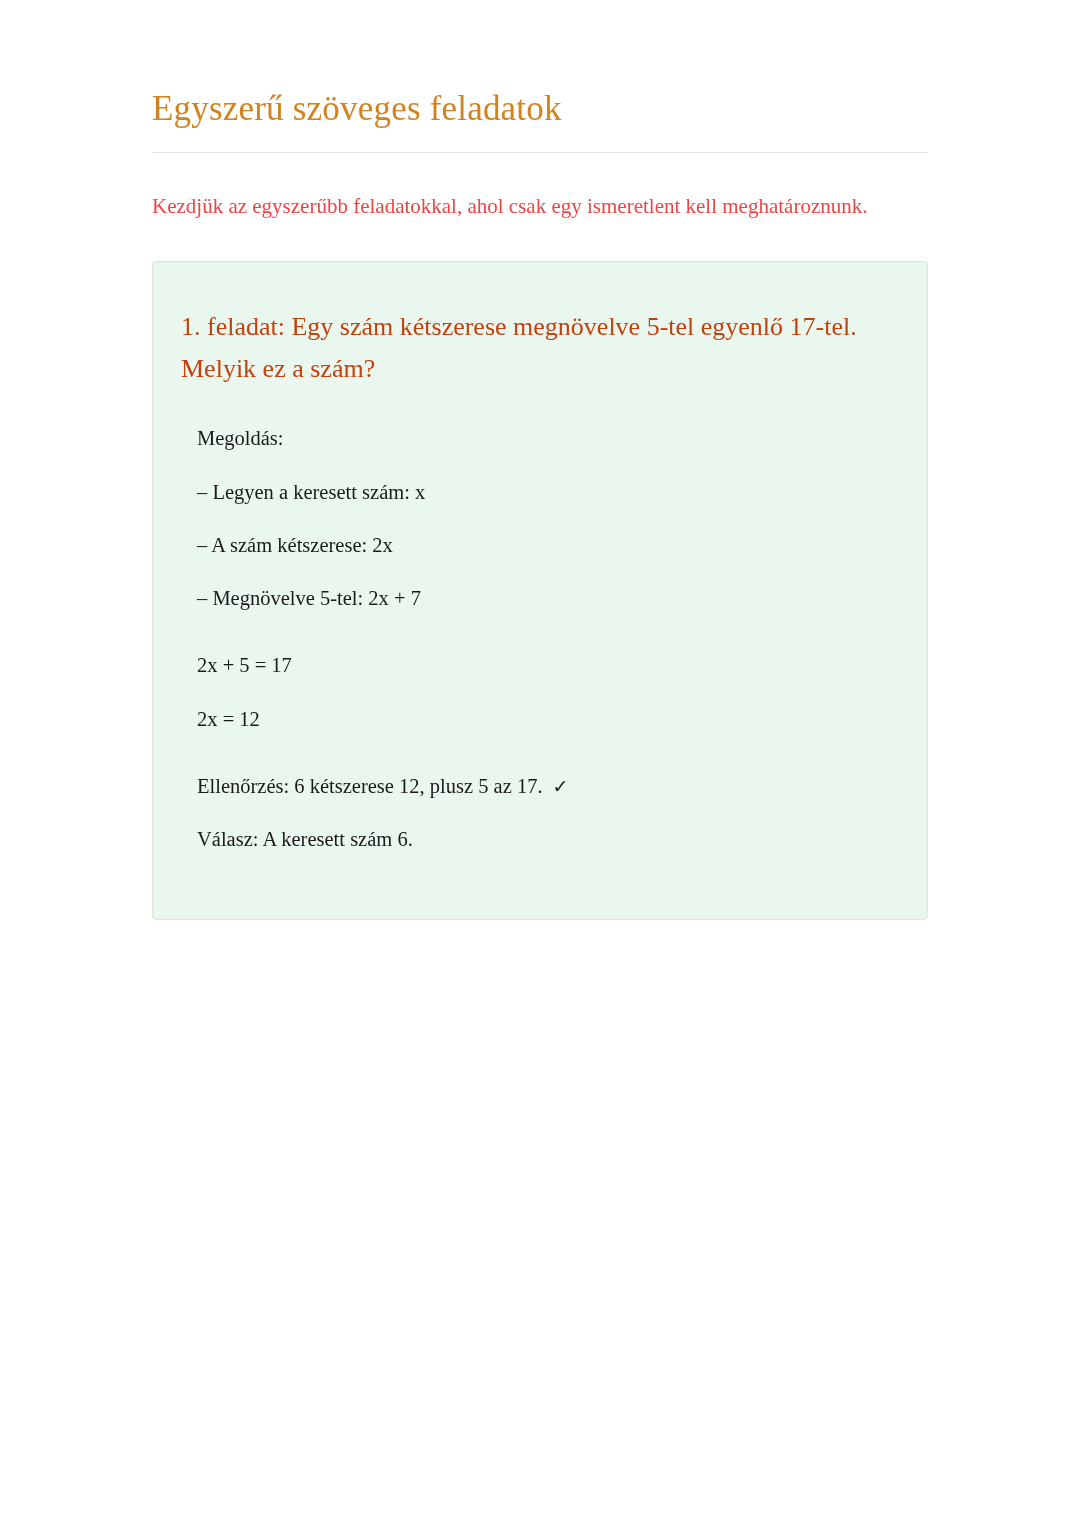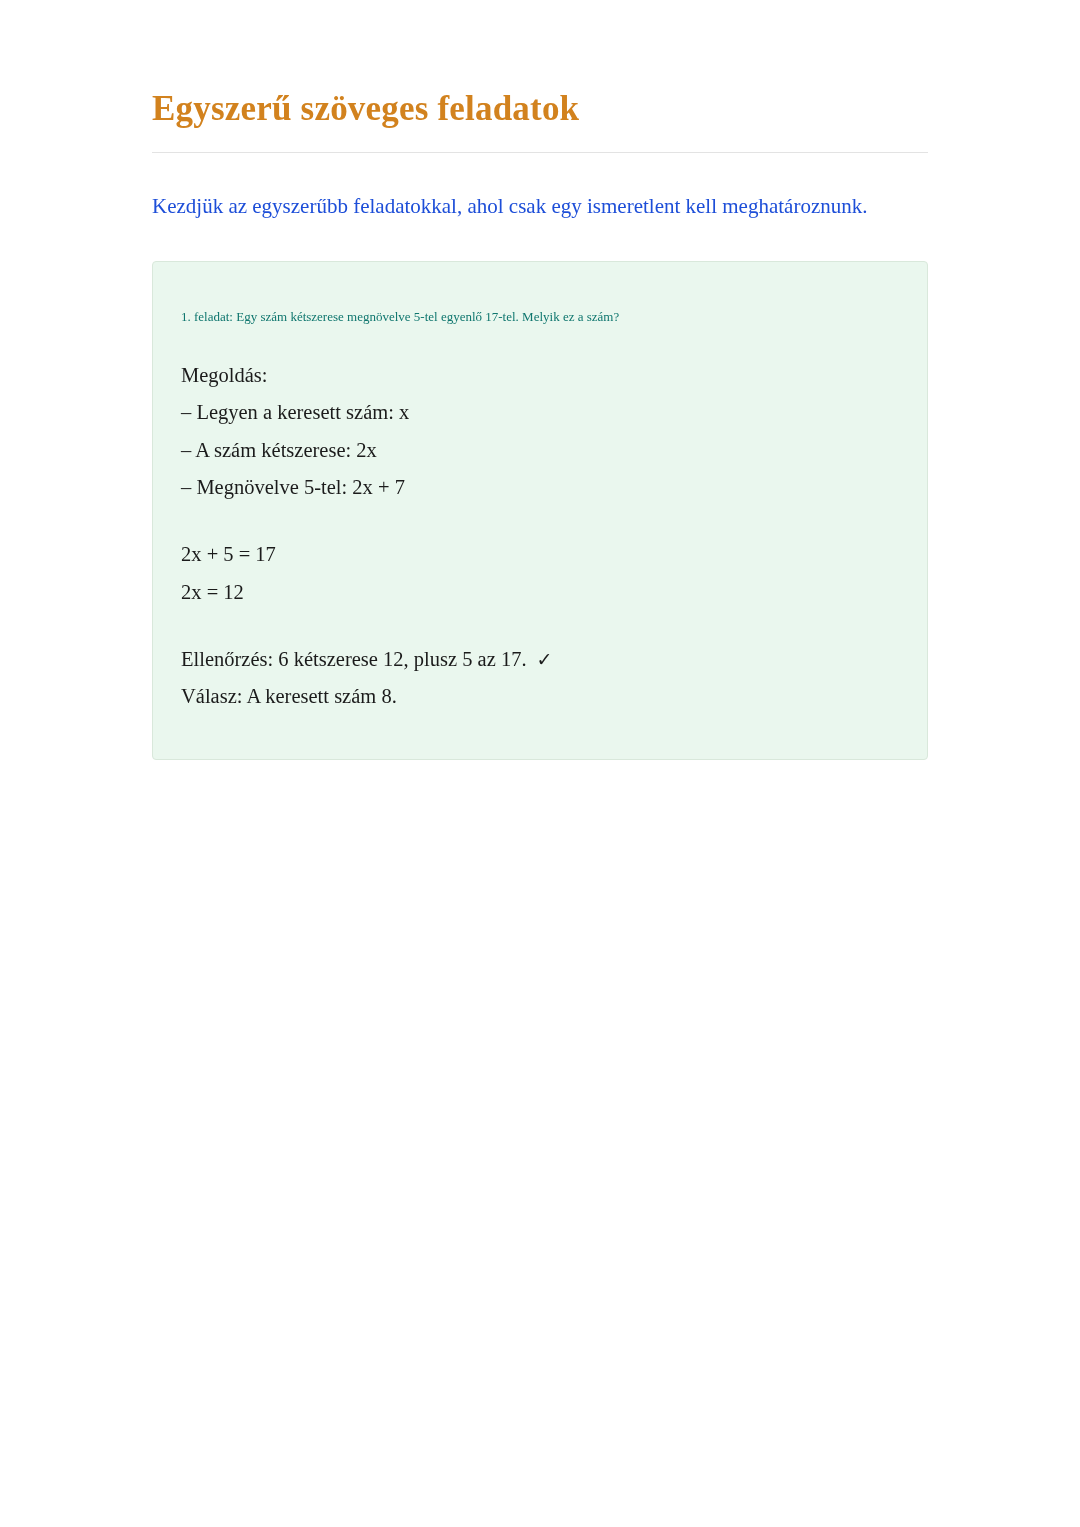--- a/index.html
+++ b/index.html
@@ -17,35 +17,35 @@
   .page {
     width: 1080px;
     min-height: 1527px;
     box-sizing: border-box;
     padding: 88px 152px 60px 152px;
     background: #ffffff;
   }
   .doc-title {
     font-size: 35px;
     line-height: 1.2;
-    font-weight: bold;
+    font-weight: normal;
     color: #d2821e;
     margin: 0 0 22px 0;
     letter-spacing: 0.2px;
   }
   .title-rule {
     height: 1px;
     background: #e3e3e3;
     border: 0;
     margin: 0 0 36px 0;
   }
   .intro {
     font-size: 21px;
     line-height: 1.62;
-    color: #1d4ed8;
+    color: #ef4444;
     margin: 0 17px 38px 0;
     max-width: 720px;
   }
   .callout {
     border: 1px solid #d9e8db;
     background: #eaf7ee;
     border-radius: 4px;
     padding: 44px 30px 44px 28px;
     box-sizing: border-box;
   }
@@ -53,31 +53,31 @@
     padding-left: 0;
   }
   .block {
     margin: 0 0 30px 0;
   }
   .block:last-child {
     margin-bottom: 0;
     font-family: Liberation Serif, serif;
   }
   .para {
-    font-size: 13px;
+    font-size: 26px;
     line-height: 1.62;
-    color: #0f766e;
+    color: #c2410c;
     margin: 0;
     max-width: 700px;
   }
   .line {
     font-size: 20.5px;
     line-height: 1.82;
     color: #1b1b1b;
-    margin: 0;
+    margin: 16px;
     white-space: pre-wrap;
   }
   .checkmark {
     display: inline-block;
     margin-left: 10px;
     font-size: 19px;
     color: #1b1b1b;
   }
 </style>
 </head>
@@ -104,19 +104,19 @@
         <p class="line">– Megnövelve 5-tel: 2x + 7</p>
       </div>
 
       <div class="block">
         <p class="line">2x + 5 = 17</p>
         <p class="line">2x = 12</p>
       </div>
 
       <div class="block">
         <p class="line"><span>Ellenőrzés: 6 kétszerese 12, plusz 5 az 17.</span><span class="checkmark">✓</span></p>
-        <p class="line">Válasz: A keresett szám 8.</p>
+        <p class="line">Válasz: A keresett szám 6.</p>
       </div>
 
     </div>
   </section>
 
 </div>
 
 </body></html>

